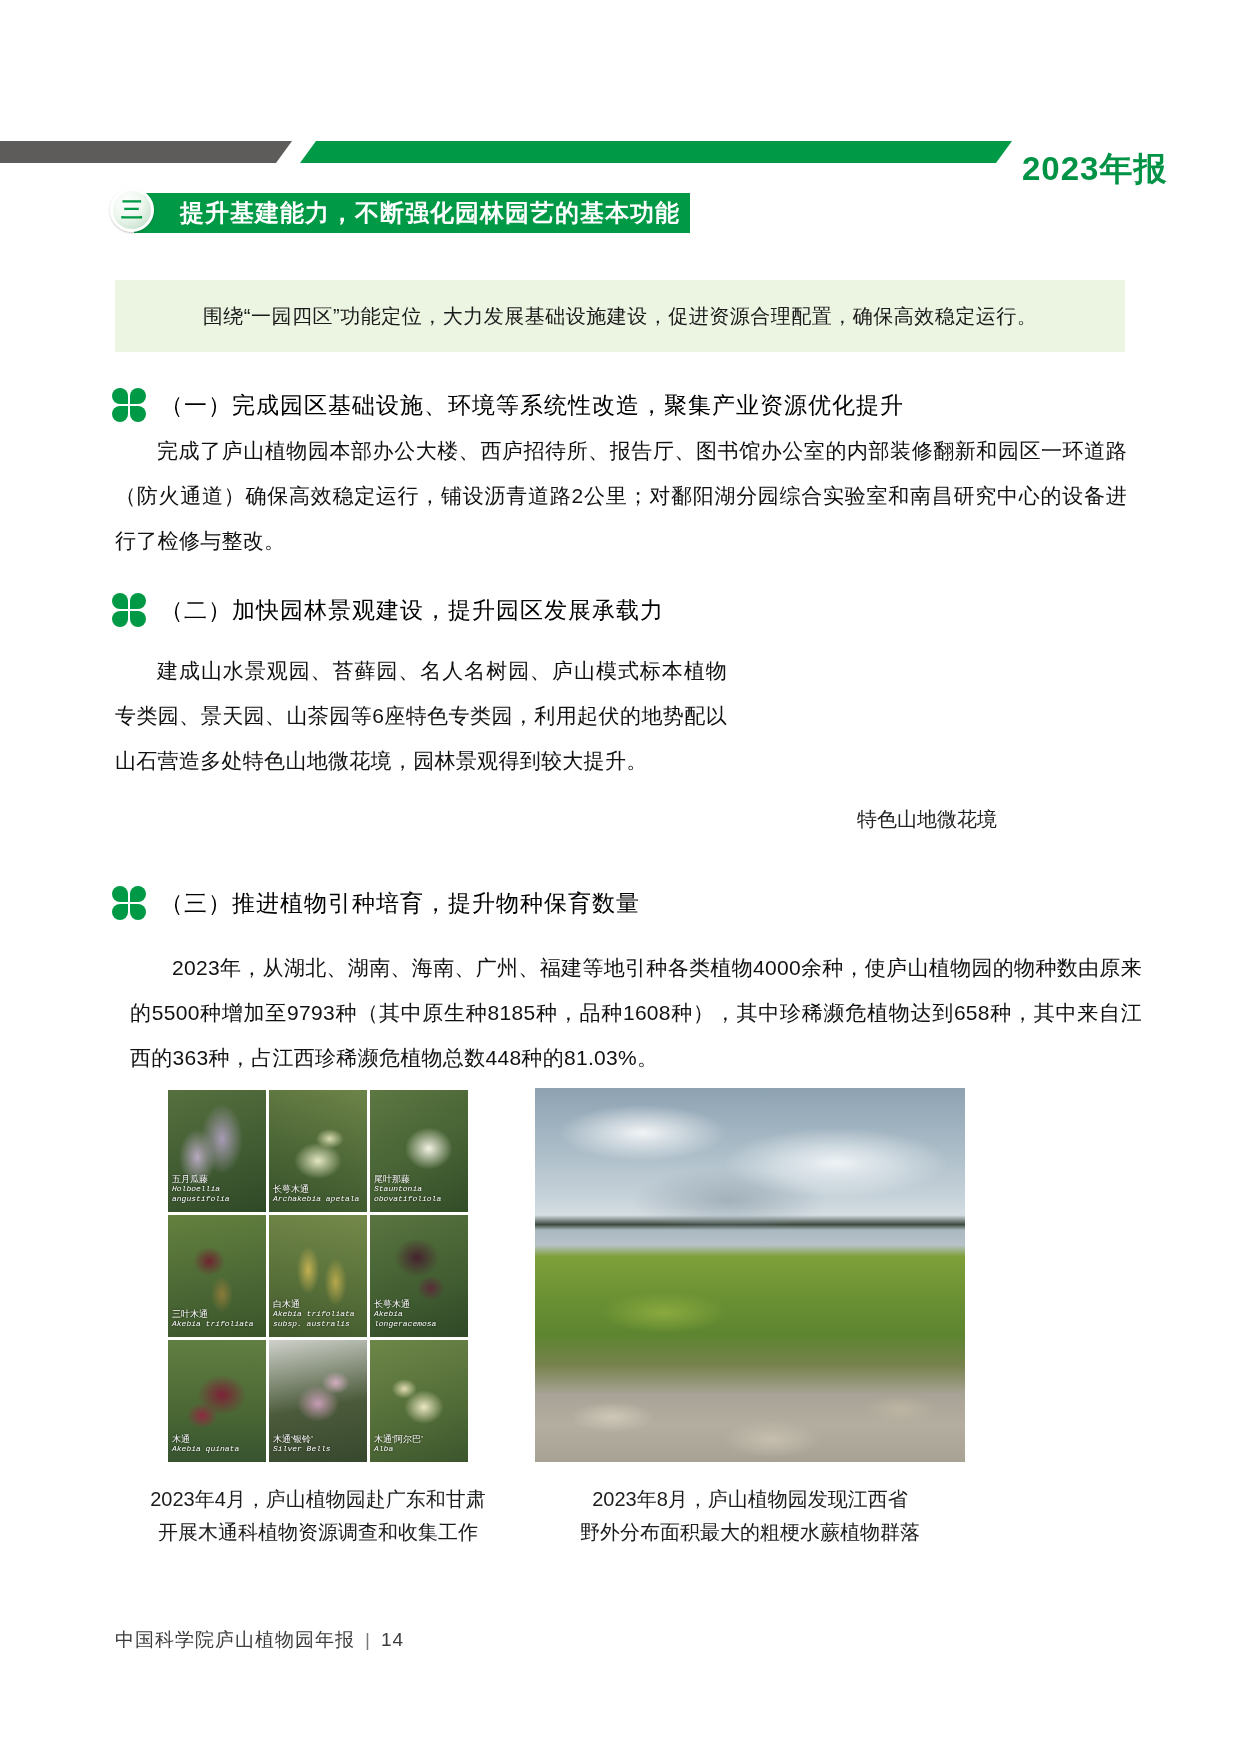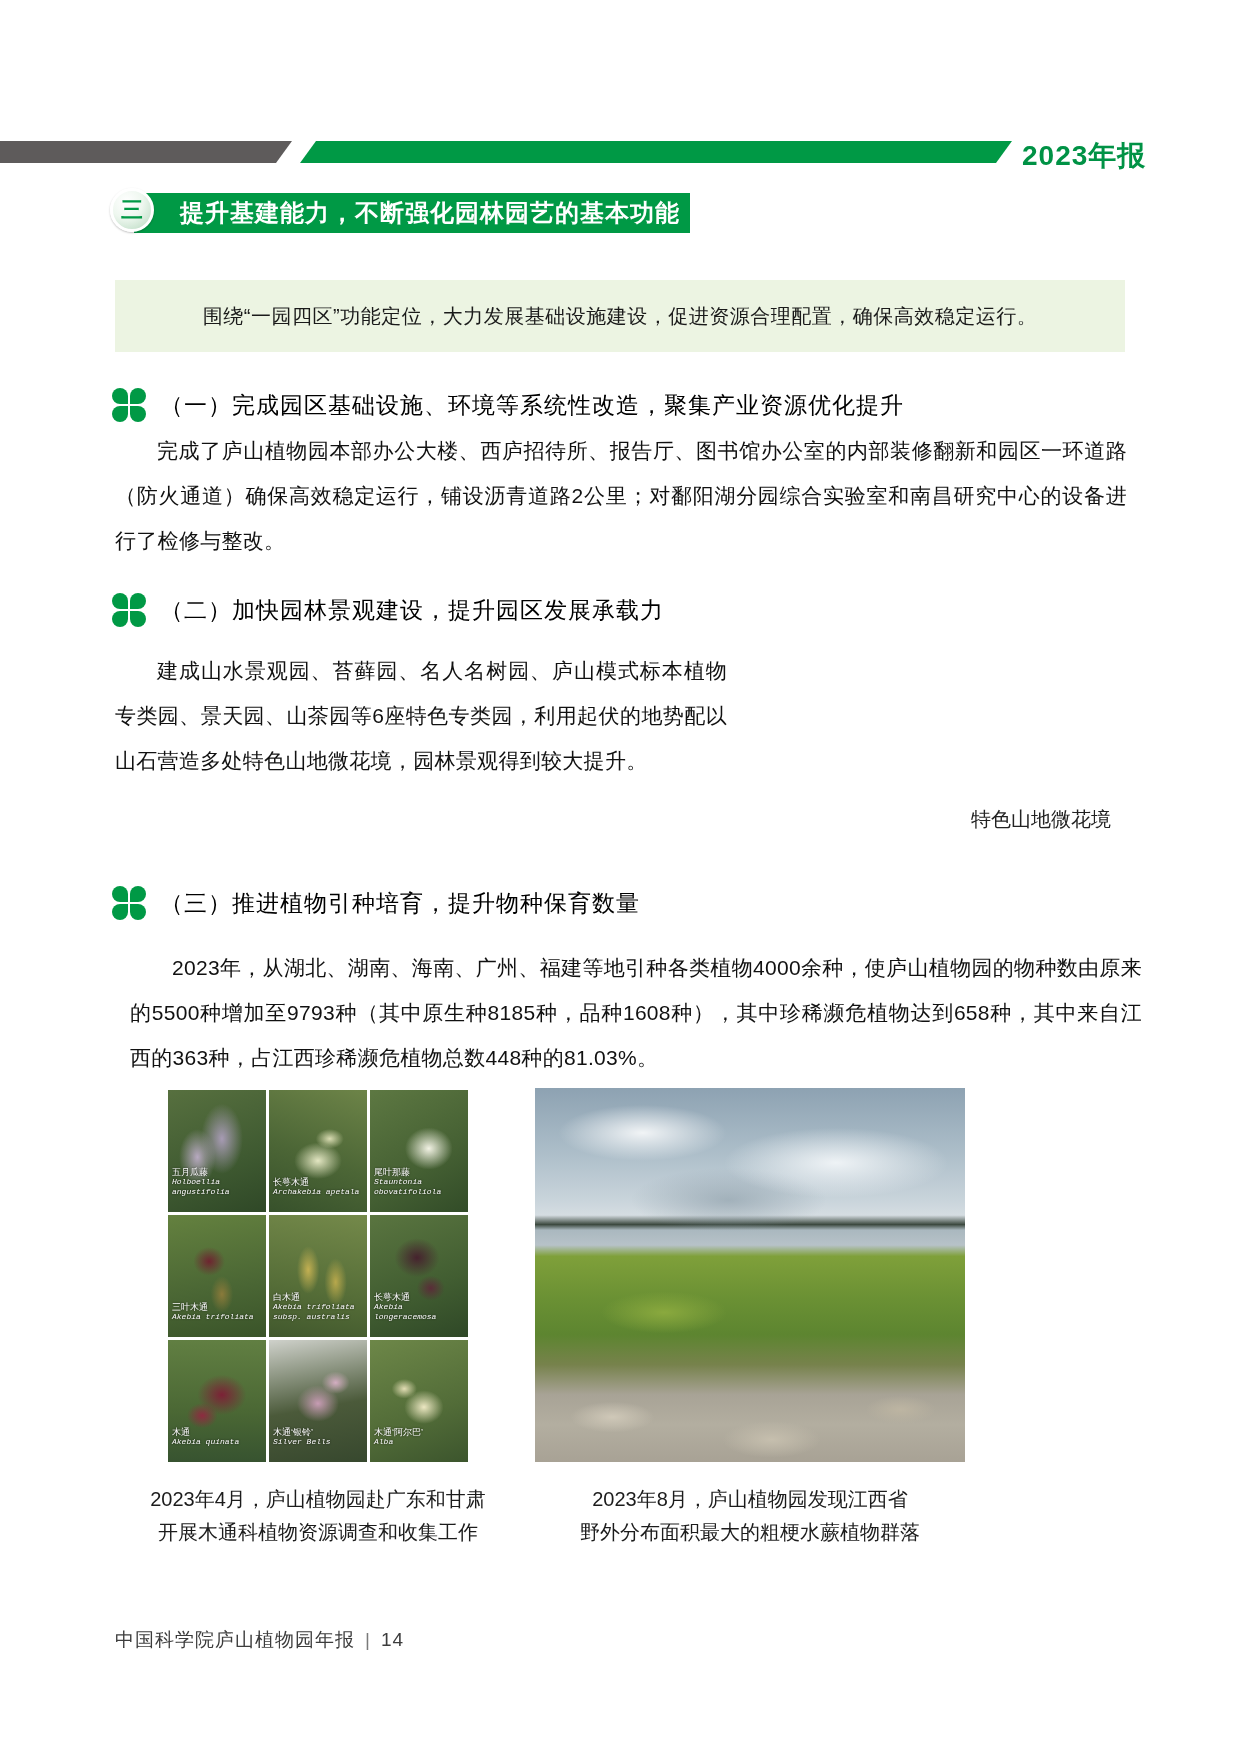--- a/index.html
+++ b/index.html
@@ -4,21 +4,21 @@
 <style>
   html,body{margin:0;padding:0;background:#ffffff;}
   .page{position:relative;width:1240px;height:1754px;background:#ffffff;overflow:hidden;
         font-family:"Liberation Sans","DejaVu Sans",sans-serif;color:#111;}
 
   
   .bar-gray{position:absolute;top:141px;left:0;width:292px;height:22px;background:#5e5b5b;
             clip-path:polygon(0 0,100% 0,calc(100% - 16px) 100%,0 100%);}
   .bar-green{position:absolute;top:141px;left:300px;width:712px;height:22px;background:#009945;
              clip-path:polygon(16px 0,100% 0,calc(100% - 16px) 100%,0 100%);}
-  .year-label{position:absolute;top:137px;left:1022px;width:200px;font-size:28px;font-weight:bold;
+  .year-label{position:absolute;top:147px;left:1022px;width:200px;font-size:33px;font-weight:bold;
               color:#009245;letter-spacing:1px;}
 
   
   .sec-banner{position:absolute;top:193px;left:134px;width:556px;height:40px;background:#009945;}
   .sec-banner-title{position:absolute;left:46px;top:0;height:48px;line-height:40px;color:#ffffff;
                     font-size:24px;font-weight:bold;letter-spacing:1px;white-space:nowrap;}
   .sec-badge{position:absolute;top:188px;left:110px;width:44px;height:44px;border-radius:50%;
              background:radial-gradient(circle at 35% 28%, #ffffff 0%, #eef7ef 45%, #cfe6d4 75%, #a8cdb2 100%);
              border:3px solid #ffffff;box-sizing:border-box;
              display:flex;align-items:center;justify-content:center;
@@ -49,29 +49,29 @@
       radial-gradient(ellipse 90px 40px at 22% 16%, rgba(255,255,255,.95) 0%, rgba(255,255,255,0) 70%),
       radial-gradient(ellipse 120px 50px at 55% 22%, rgba(255,255,255,.9) 0%, rgba(255,255,255,0) 70%),
       radial-gradient(ellipse 60px 90px at 10% 78%, #d9c9a4 0%, #c9b астро88 0%, rgba(0,0,0,0) 0%),
       radial-gradient(ellipse 46px 60px at 8% 82%, #d8c8a4 0%, rgba(216,200,164,0) 70%),
       radial-gradient(ellipse 60px 70px at 88% 84%, #d3c29c 0%, rgba(211,194,156,0) 72%),
       radial-gradient(ellipse 140px 40px at 50% 78%, #cdbd96 0%, rgba(205,189,150,0) 70%),
       radial-gradient(ellipse 90px 70px at 78% 48%, #1f4426 0%, rgba(31,68,38,0) 75%),
       radial-gradient(ellipse 80px 80px at 30% 45%, #264d2b 0%, rgba(38,77,43,0) 75%),
       radial-gradient(ellipse 70px 40px at 92% 60%, #7a4a2e 0%, rgba(122,74,46,0) 70%),
       linear-gradient(180deg,#8fbde4 0%,#a8cdec 28%,#9cb98f 40%,#2e5b33 52%,#33603a 66%,#51604f 76%,#3c4a42 84%,#35423c 100%);}
-  .garden-caption{position:absolute;left:743px;top:806px;width:368px;text-align:right;
+  .garden-caption{position:absolute;left:743px;top:806px;width:368px;text-align:center;
                   font-size:20px;color:#222;}
 
   
   .plant-grid{position:absolute;left:168px;top:1090px;width:300px;height:372px;
               display:grid;grid-template-columns:repeat(3,1fr);grid-template-rows:repeat(3,1fr);gap:3px;
               background:#ffffff;}
   .pcell{position:relative;overflow:hidden;}
-  .pcell .lbl{position:absolute;left:4px;bottom:15px;color:#ffffff;line-height:10px;
+  .pcell .lbl{position:absolute;left:4px;bottom:8px;color:#ffffff;line-height:10px;
               text-shadow:0 0 2px rgba(0,0,0,.8);}
   .pcell .lbl .zh{font-size:9px;display:block;}
   .pcell .lbl .la{font-size:8px;display:block;font-style:italic;font-family:Liberation Mono, monospace;}
   .c1{background:radial-gradient(ellipse 30px 50px at 55% 40%, #a79bb4 0%, rgba(167,155,180,0) 70%),
       radial-gradient(ellipse 26px 40px at 30% 55%, #b7a9c0 0%, rgba(183,169,192,0) 70%),
       linear-gradient(160deg,#57703f 0%,#3f5a31 60%,#2f4827 100%);}
   .c2{background:radial-gradient(ellipse 34px 26px at 50% 58%, #e3e6c2 0%, rgba(227,230,194,0) 70%),
       radial-gradient(ellipse 20px 14px at 62% 40%, #d9dcb2 0%, rgba(217,220,178,0) 70%),
       linear-gradient(200deg,#6d8448 0%,#4c6636 55%,#37512b 100%);}
   .c3{background:radial-gradient(ellipse 34px 30px at 60% 48%, #f2f2e4 0%, rgba(242,242,228,0) 70%),

